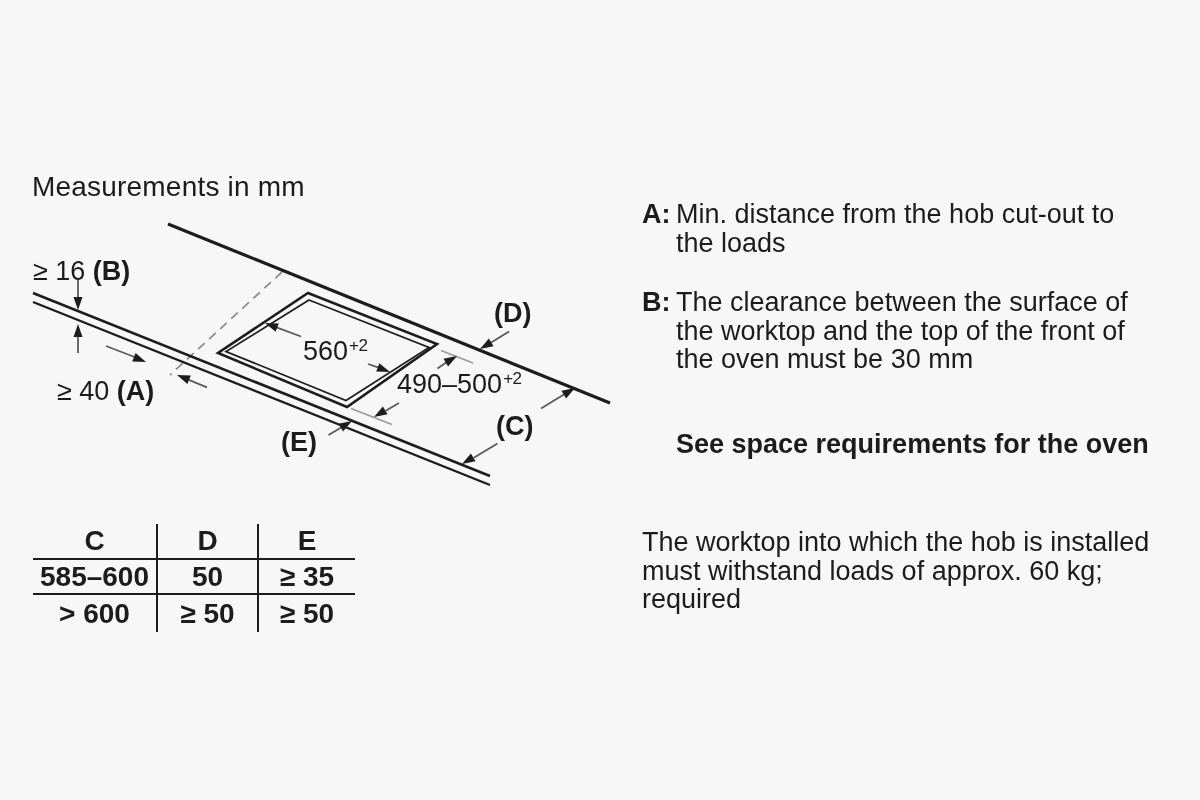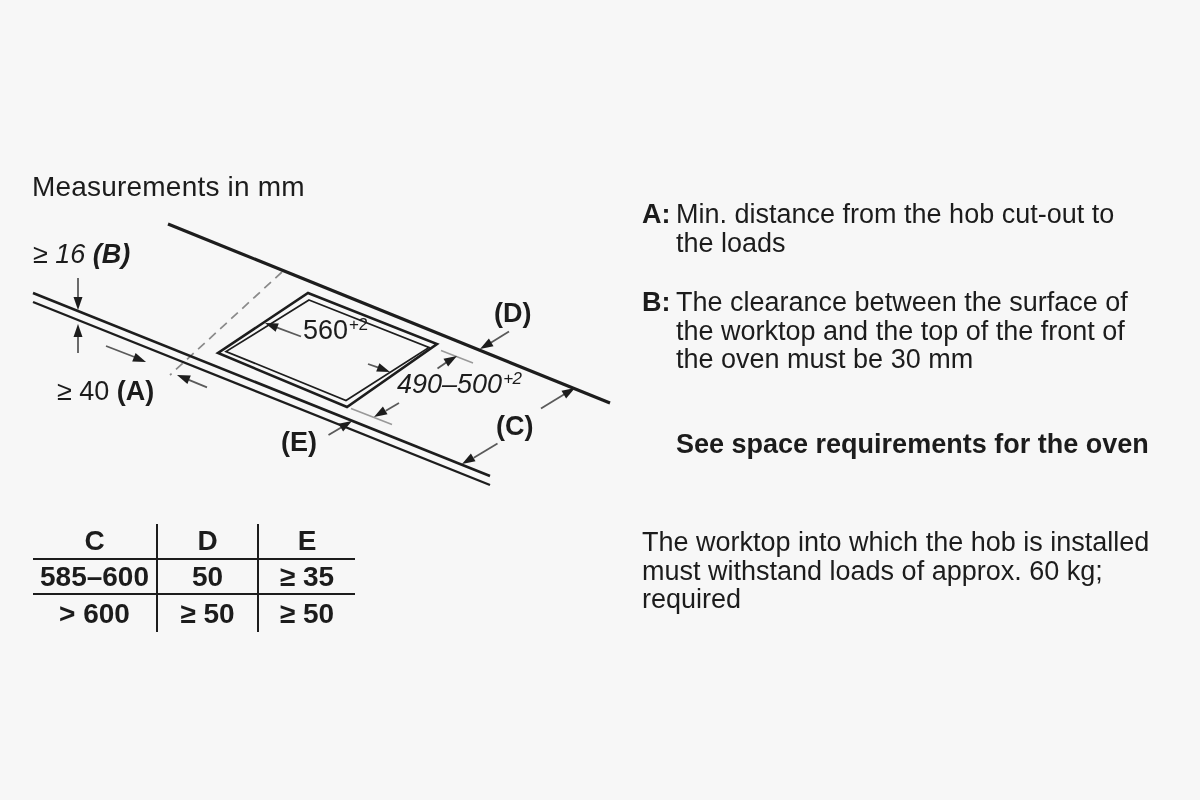--- a/index.html
+++ b/index.html
@@ -118,27 +118,27 @@
     <line x1="473.8" y1="457.7" x2="497.5" y2="443.5" stroke="#5a5a5a" stroke-width="1.8"></line>
     <polygon points="462,464 475.5,461.3 470.9,453.5" fill="#1d1d1d"></polygon>
   </g>
 
   <g>
     <line x1="328.5" y1="435" x2="341.2" y2="427.4" stroke="#5a5a5a" stroke-width="1.8"></line>
     <polygon points="352,421 343.1,431.5 338.5,423.7" fill="#1d1d1d"></polygon>
   </g>
 </svg>
 
-<div class="abs dim-label" style="left:33px;top:241px;font-style:italic;"><span>≥ 16 </span><b>(B)</b></div>
+<div class="abs dim-label" style="left:33px;top:258px;"><span>≥ 16 </span><b>(B)</b></div>
 
 <div class="abs dim-label" style="left:57px;top:378px;"><span>≥ 40 </span><b>(A)</b></div>
 
-<div class="abs dim-label" style="left:303px;top:317px;text-align:right;"><span>560</span><span class="sup">+2</span></div>
+<div class="abs dim-label" style="left:303px;top:338px;text-align:right;"><span>560</span><span class="sup">+2</span></div>
 
-<div class="abs dim-label" style="left:397px;top:371px;font-style:italic;"><span>490–500</span><span class="sup">+2</span></div>
+<div class="abs dim-label" style="left:397px;top:371px;"><span>490–500</span><span class="sup">+2</span></div>
 
 <div class="abs ref-label" style="left:494px;top:300px;">(D)</div>
 <div class="abs ref-label" style="left:496px;top:413px;">(C)</div>
 <div class="abs ref-label" style="left:281px;top:429px;">(E)</div>
 
 <div class="abs" id="spec-table">
   <div class="cell head c1 hrow">C</div>
   <div class="cell head hrow">D</div>
   <div class="cell head c3 hrow">E</div>
 

